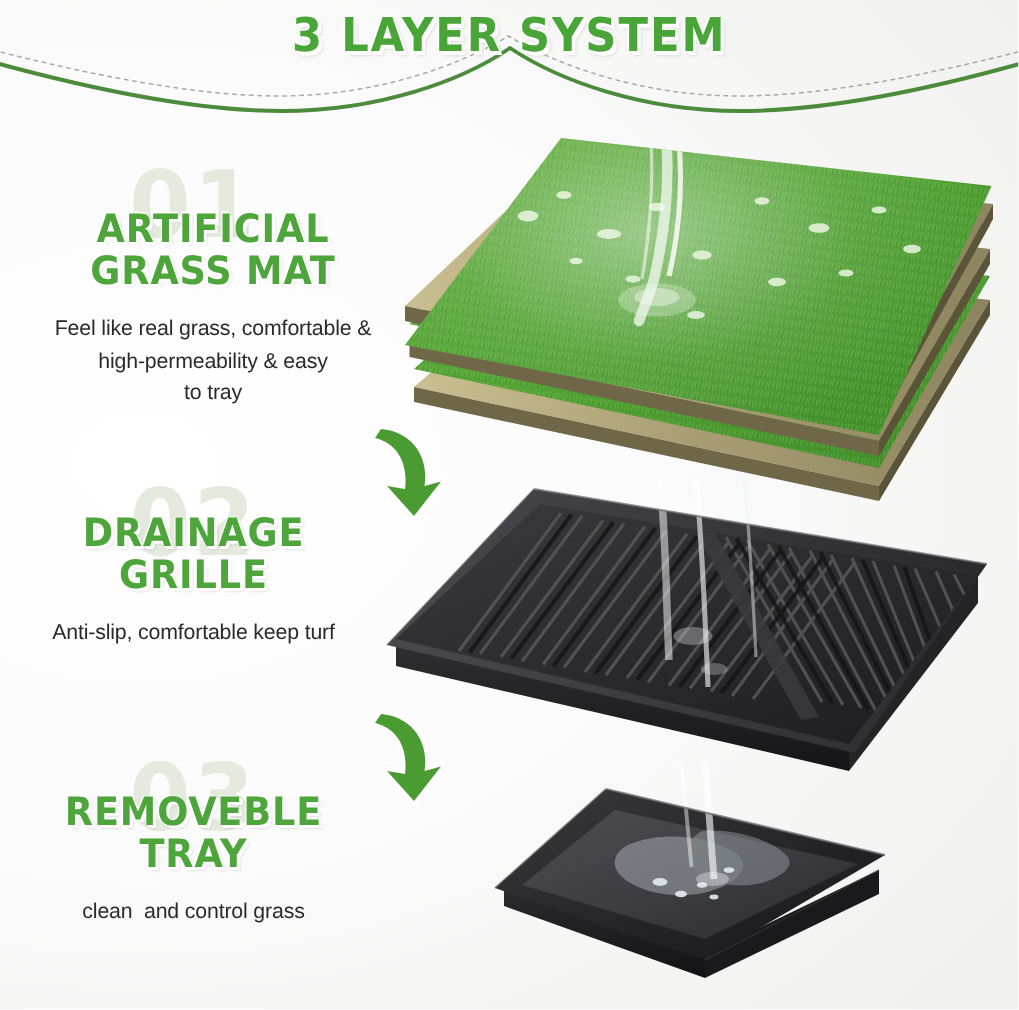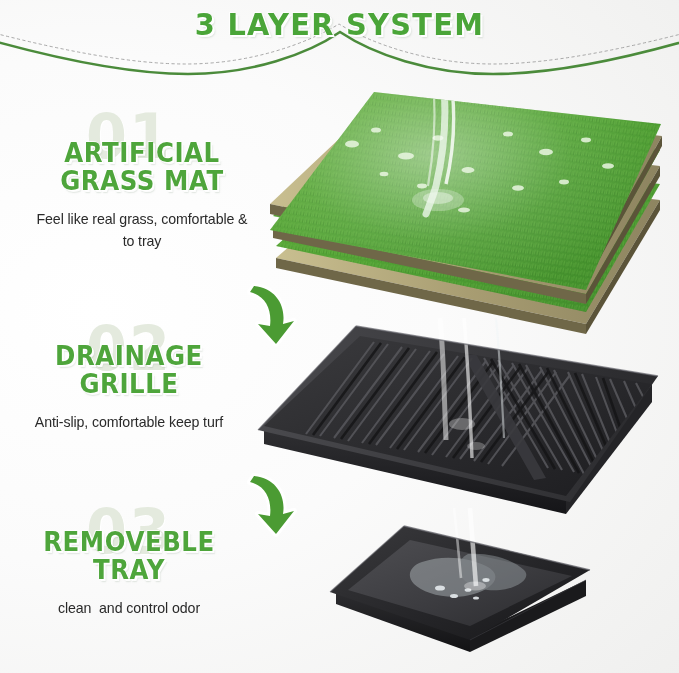--- a/index.html
+++ b/index.html
@@ -351,20 +351,21 @@
   </div>
 
   <div class="watermark" style="top:100px;">01</div>
   <div class="block" style="top:140px;padding-left:13px;">
     <h2 class="heading">
       <span class="ln">ARTIFICIAL</span>
       <span class="ln">GRASS MAT</span>
     </h2>
     <p class="body-copy">
       <span class="ln">Feel like real grass, comfortable &amp;</span>
+      <span class="ln">high-permeability &amp; easy</span>
       <span class="ln">to tray</span>
     </p>
   </div>
 
   <div class="watermark" style="top:312px;">02</div>
   <div class="block" style="top:343px;">
     <h2 class="heading">
       <span class="ln">DRAINAGE</span>
       <span class="ln">GRILLE</span>
     </h2>
@@ -373,17 +374,17 @@
     </p>
   </div>
 
   <div class="watermark" style="top:495px;">03</div>
   <div class="block" style="top:529px;">
     <h2 class="heading">
       <span class="ln">REMOVEBLE</span>
       <span class="ln">TRAY</span>
     </h2>
     <p class="body-copy">
-      <span class="ln">clean  and control odor</span>
+      <span class="ln">clean  and control grass</span>
     </p>
   </div>
 
 </div>
 
 </body></html>

